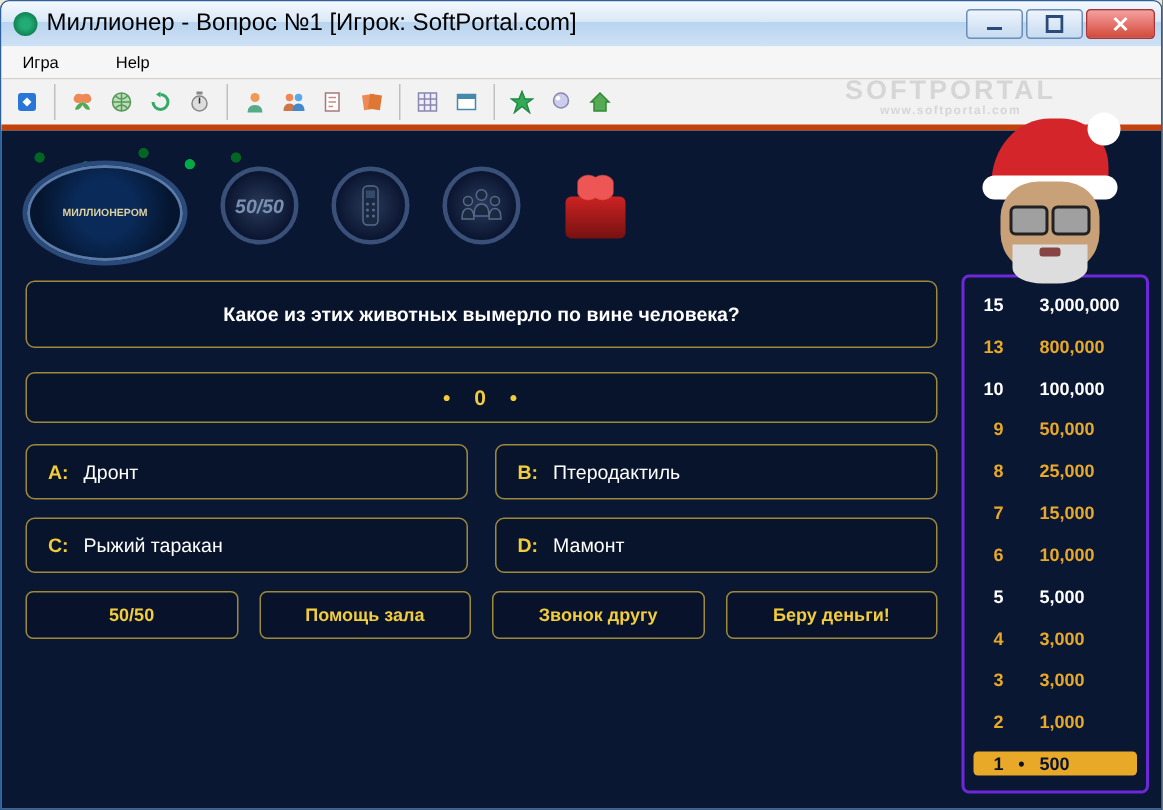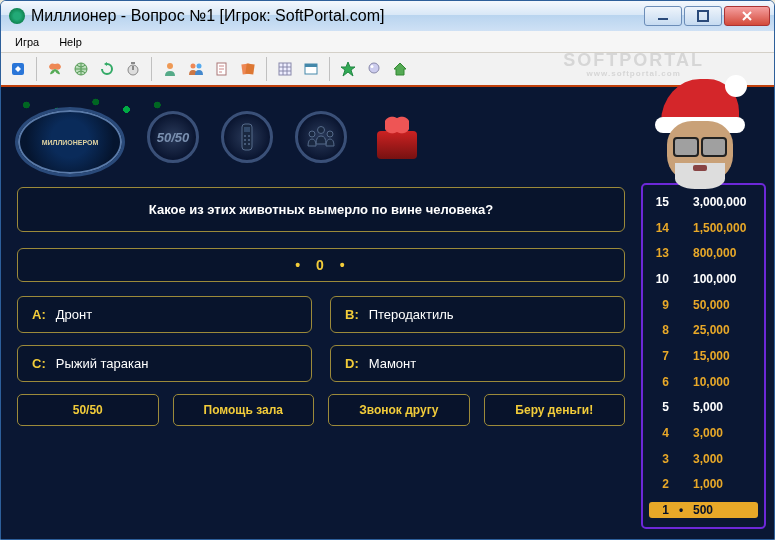--- a/index.html
+++ b/index.html
@@ -9,24 +9,24 @@
 
 .window { width: 775px; height: 540px; border: 1px solid #2d5f9a; border-radius: 6px 6px 0 0; background: #fff; display: flex; flex-direction: column; }
 .titlebar { height: 30px; background: linear-gradient(#f4f8fd, #d9e8f7 45%, #b8d4ef 46%, #cfe1f5); border-radius: 5px 5px 0 0; display: flex; align-items: center; padding: 0 4px 0 8px; }
 .titlebar .app-icon { width: 16px; height: 16px; background: radial-gradient(#2a7 30%, #063); border-radius: 50%; margin-right: 6px; }
 .titlebar .title { flex: 1; color: #000; font-size: 16px; }
 .win-btns { display: flex; gap: 2px; }
 .win-btn { width: 38px; height: 20px; border-radius: 3px; border: 1px solid #6b8db8; background: linear-gradient(#eef4fb,#c6dbf1); display: flex; align-items: center; justify-content: center; }
 .win-btn.close { width: 46px; background: linear-gradient(#f5a0a0,#d34a3a); border-color: #a33; color: #fff; }
 .win-btn svg { display: block; }
 
-.menubar { height: 22px; background: #f6f6f6; border-bottom: 1px solid #d4d0c8; display: flex; align-items: center; padding: 0 6px; gap: 4px; }
+.menubar { height: 22px; background: #f6f6f6; border-bottom: 1px solid #d4d0c8; display: flex; align-items: center; padding: 0 6px; gap: 22px; }
 .menubar span { padding: 2px 8px; }
 
-.toolbar { height: 34px; background: #f2f2f2; border-bottom: 2px solid #c2410c; display: flex; align-items: center; padding: 0 6px; gap: 4px; position: relative; }
+.toolbar { height: 34px; background: #f2f2f2; border-bottom: 4px solid #c2410c; display: flex; align-items: center; padding: 0 6px; gap: 4px; position: relative; }
 .toolbar .sep { width: 1px; height: 24px; background: #c0c0c0; margin: 0 3px; }
 .tb-btn { width: 22px; height: 22px; border: 1px solid transparent; display: flex; align-items: center; justify-content: center; border-radius: 3px; }
 .tb-btn svg { width: 16px; height: 16px; }
 .watermark { position: absolute; right: 70px; top: 0; color: #d6d6d6; font-size: 18px; font-weight: bold; letter-spacing: 2px; line-height: 14px; text-align: center; pointer-events: none; }
 .watermark small { display: block; font-size: 8px; letter-spacing: 1px; font-weight: bold; }
 
 
 .game { flex: 1; background: #0a1733; display: flex; padding: 6px 8px 10px 8px; gap: 8px; position: relative; }
 .left { flex: 1; display: flex; flex-direction: column; }
 .right { width: 125px; display: flex; flex-direction: column; }
@@ -289,25 +289,20 @@
           <div class="mouth"></div>
         </div>
       </div>
       <div class="ladder">
           <div class="rung milestone">
             <span class="n">15</span>
             <span class="d"></span>
             <span class="amt">3,000,000</span>
           </div>
           <div class="rung normal">
-            <span class="n">14</span>
-            <span class="d"></span>
-            <span class="amt">1,500,000</span>
-          </div>
-          <div class="rung normal">
             <span class="n">13</span>
             <span class="d"></span>
             <span class="amt">800,000</span>
           </div>
           <div class="rung milestone">
             <span class="n">10</span>
             <span class="d"></span>
             <span class="amt">100,000</span>
           </div>
           <div class="rung normal">

